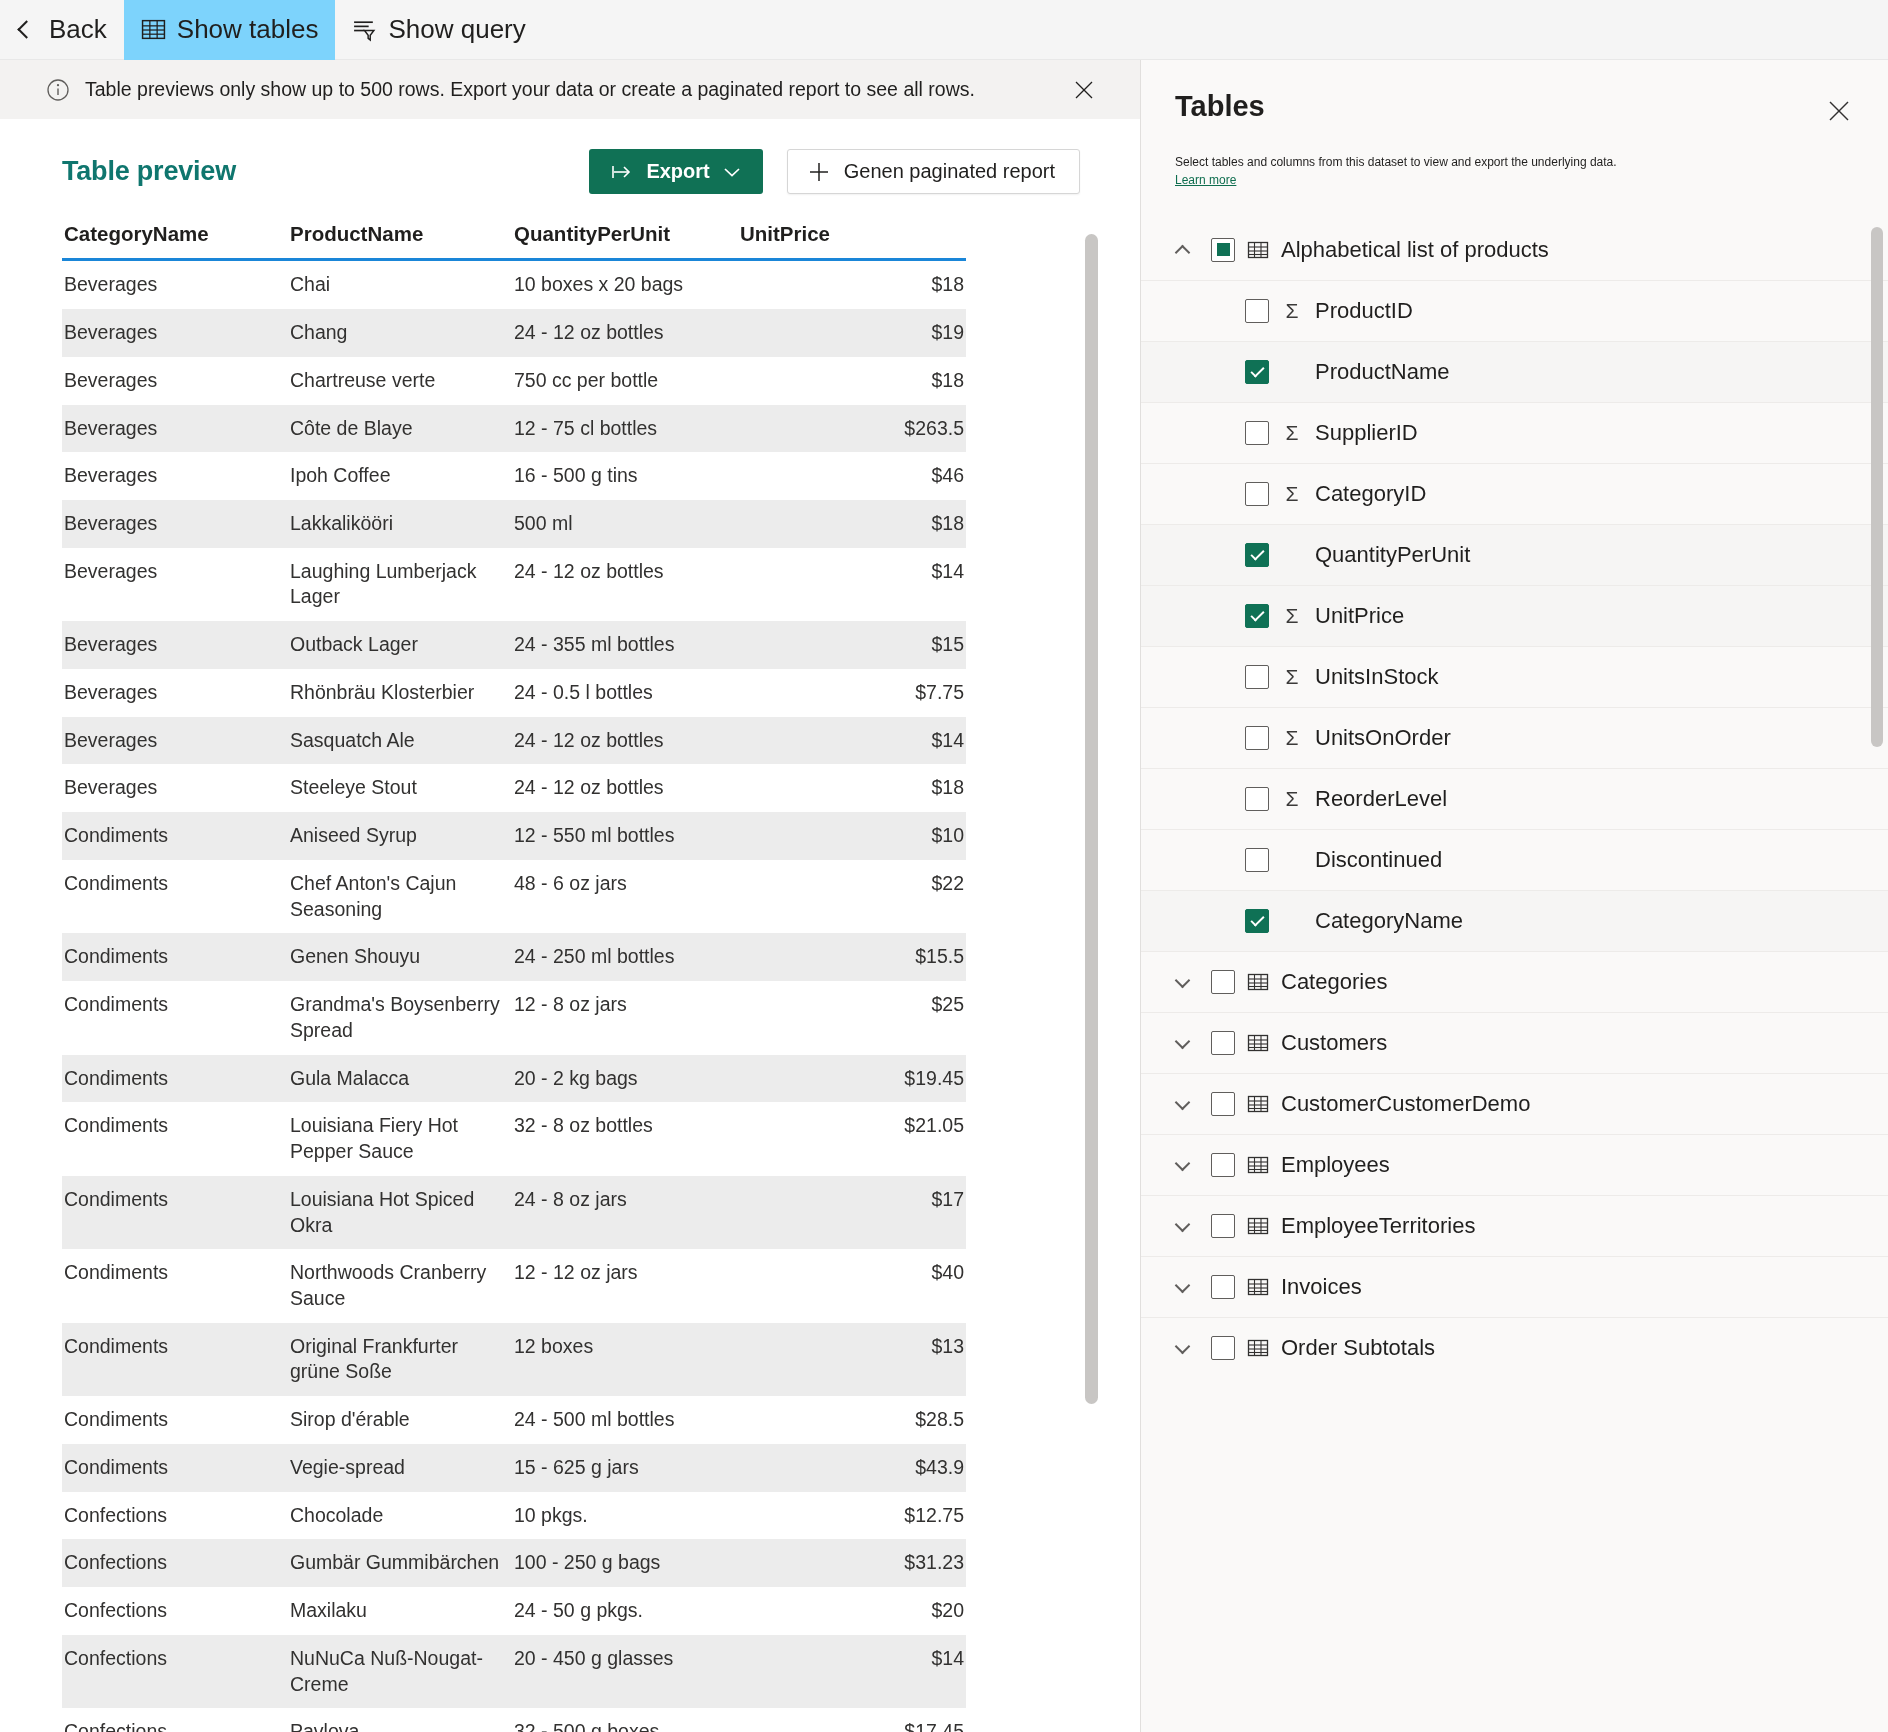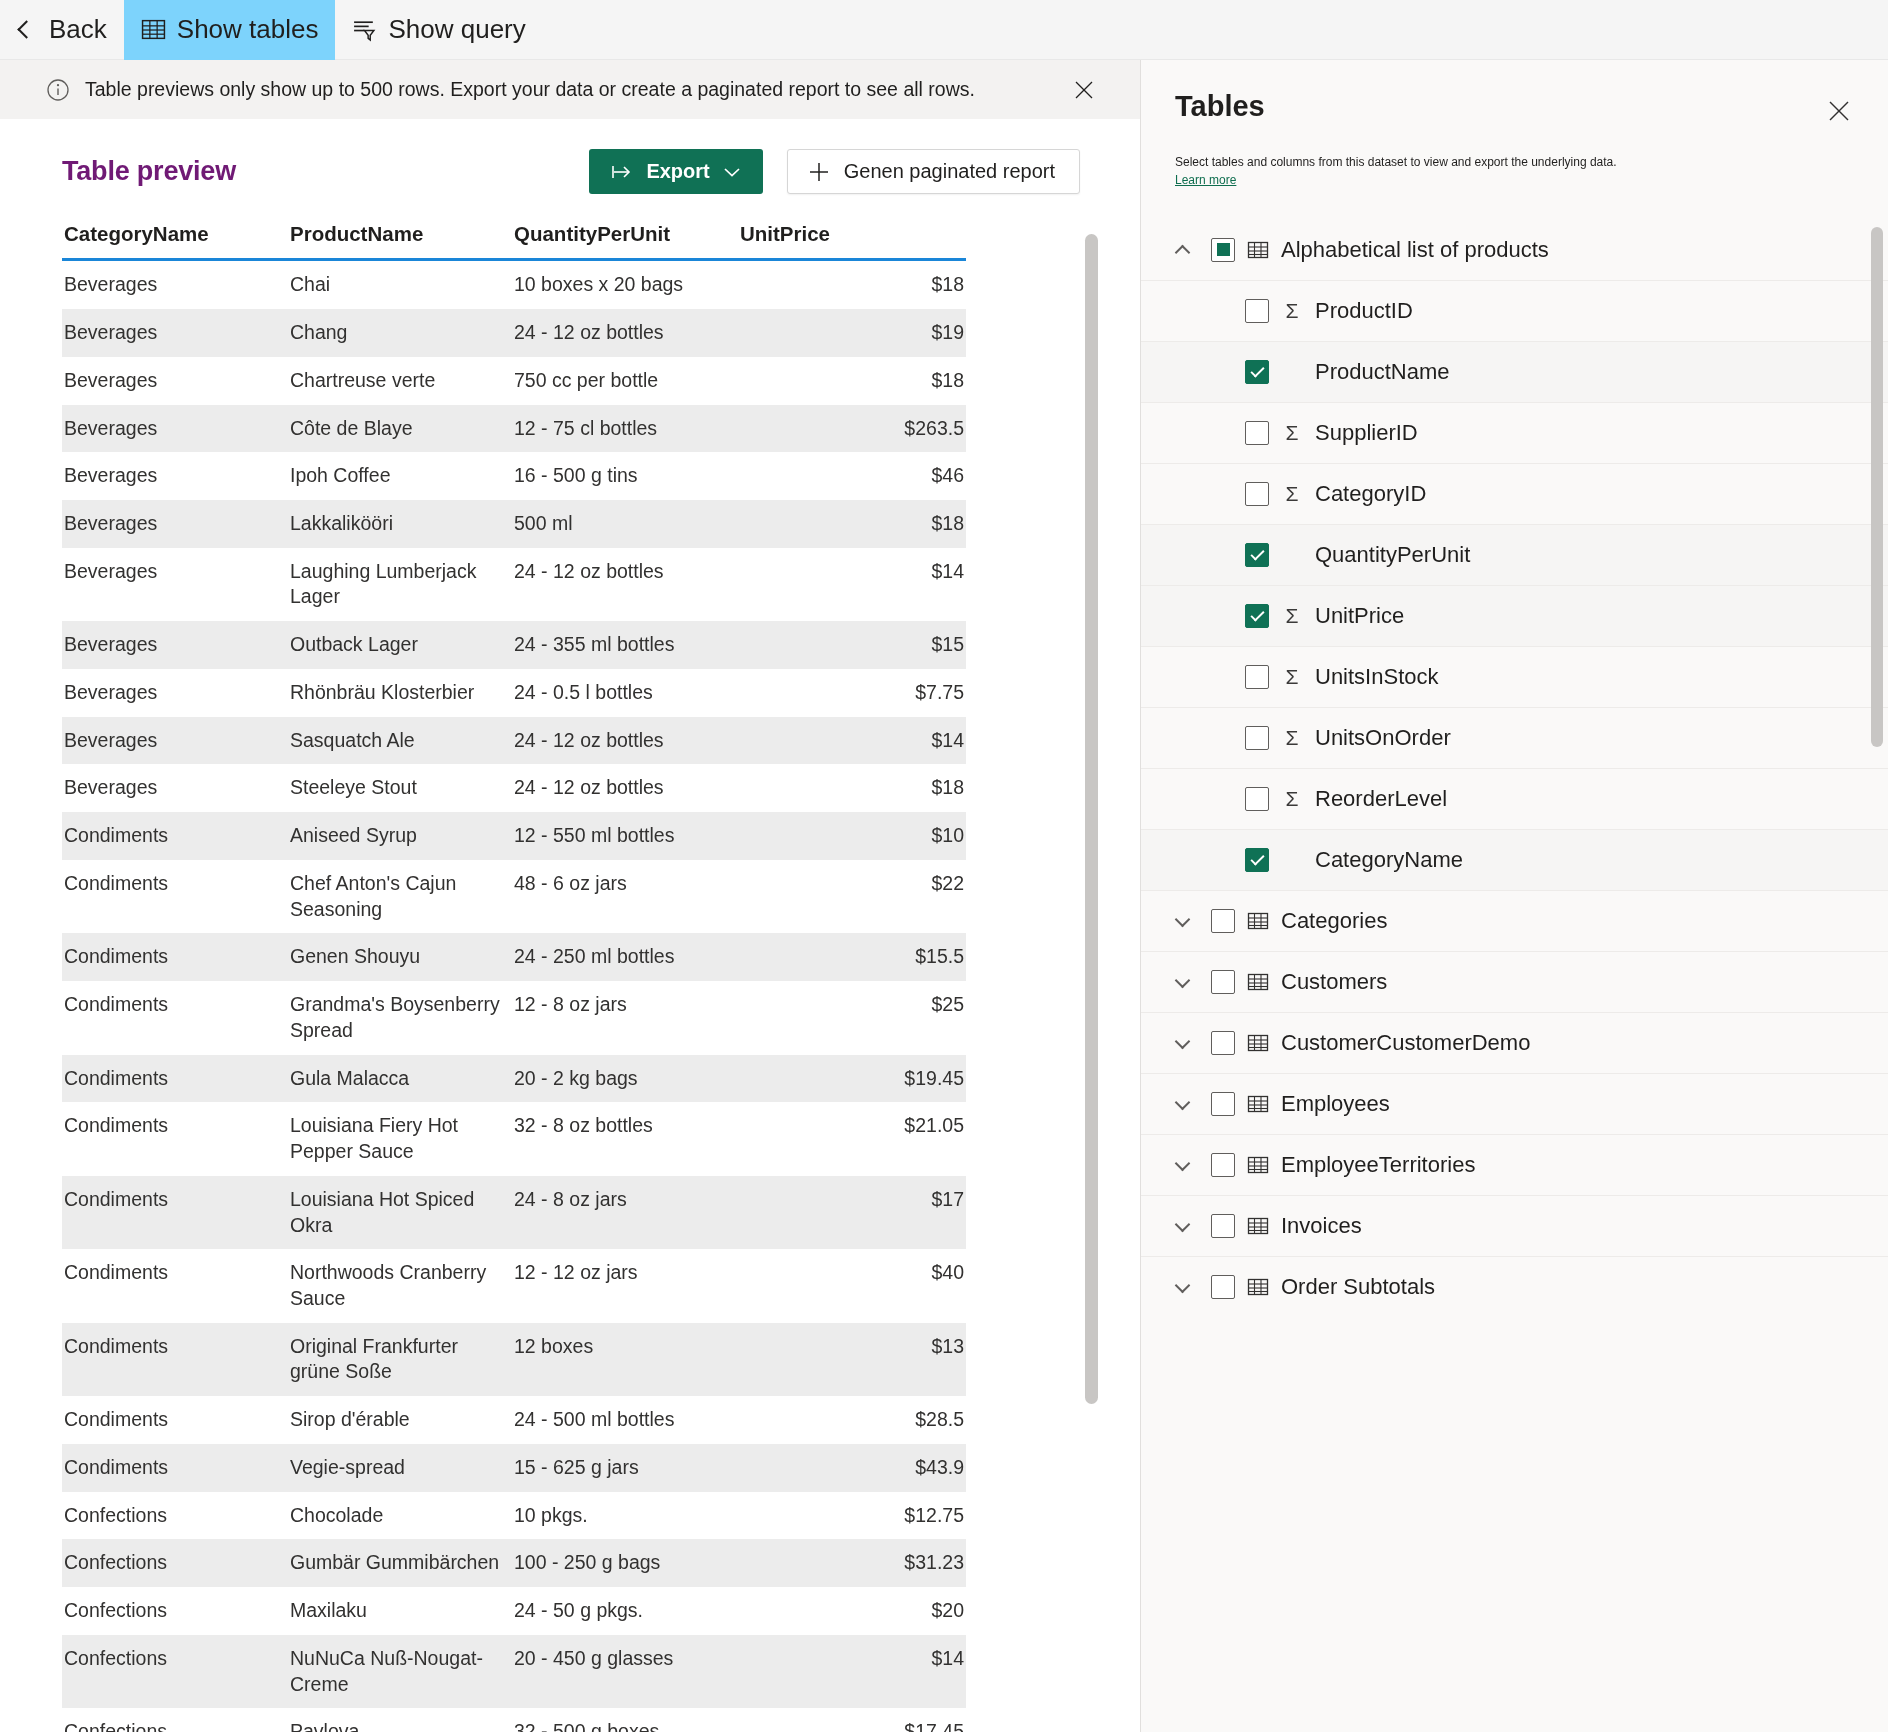--- a/index.html
+++ b/index.html
@@ -57,21 +57,21 @@
     width: 28px; height: 28px; cursor: pointer;
     display: flex; align-items: center; justify-content: center;
   }
 
   
   .preview-wrap { flex: 1; display: flex; flex-direction: column; min-height: 0; padding-left: 34px; padding-right: 38px; background:#fff; }
   .preview-header {
     display: flex; align-items: center; justify-content: space-between;
     padding: 30px 0 28px 28px;
   }
-  .preview-title { font-size: 27px; font-weight: bold; color: #701a75; letter-spacing: -0.2px; }
+  .preview-title { font-size: 27px; font-weight: bold; color: #0f766e; letter-spacing: -0.2px; }
   .header-actions { display: flex; align-items: center; gap: 24px; padding-right: 22px; }
 
   .btn-export {
     background: #107155; color: #ffffff;
     border: none; border-radius: 3px;
     height: 45px; padding: 0 22px;
     font-size: 20px; font-family: "Liberation Sans", sans-serif;
     display: flex; align-items: center; gap: 13px; cursor: pointer;
     font-weight: 600;
   }
@@ -552,20 +552,27 @@
               <div class="sigma">Σ</div>
               <div class="node-label">UnitsOnOrder</div>
             </div>
             <div class="tree-row col-row">
               <div class="col-indent"></div>
               <div style="width: 34px; flex: 0 0 34px;"></div>
               <div class="cbox"></div>
               <div class="sigma">Σ</div>
               <div class="node-label">ReorderLevel</div>
             </div>
+            <div class="tree-row col-row">
+              <div class="col-indent"></div>
+              <div style="width: 34px; flex: 0 0 34px;"></div>
+              <div class="cbox"></div>
+              <div class="sigma empty"></div>
+              <div class="node-label">Discontinued</div>
+            </div>
             <div class="tree-row col-row selected">
               <div class="col-indent"></div>
               <div style="width: 34px; flex: 0 0 34px;"></div>
               <div class="cbox checked">
                 <div class="tick"></div>
               </div>
               <div class="sigma empty"></div>
               <div class="node-label">CategoryName</div>
             </div>
             <div class="tree-row table-row-item">

